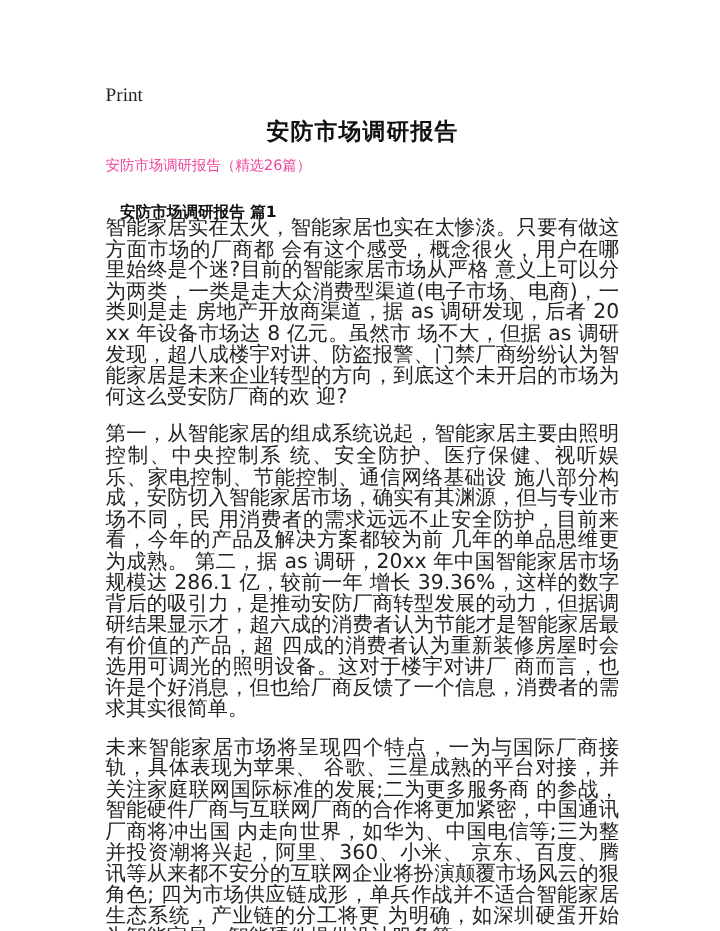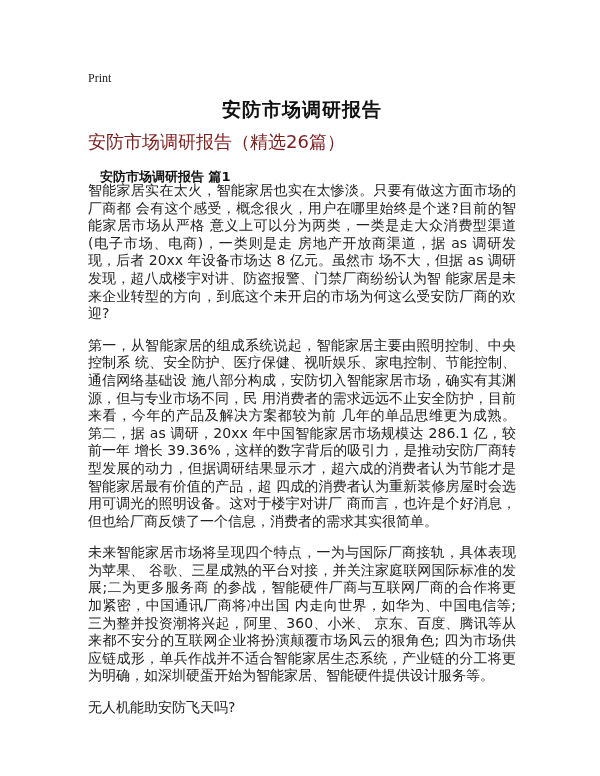--- a/index.html
+++ b/index.html
@@ -19,60 +19,60 @@
       position: absolute;
       left: 88px;
       top: 0;
       width: 428px;
     }
     .print-label {
       position: absolute;
       top: 71px;
       left: 0;
       font-family: "Liberation Serif", "DejaVu Serif", serif;
-      font-size: 12px;
+      font-size: 16px;
       color: #222;
     }
     .doc-title {
       position: absolute;
       top: 97px;
       left: 0;
       width: 428px;
       text-align: center;
       font-size: 19px;
       color: #111;
       letter-spacing: 1px;
       margin: 0;
       font-weight: bold;
     }
     .doc-subtitle {
       position: absolute;
       top: 130px;
       left: 0;
-      font-size: 18px;
-      color: #7f1d1d;
+      font-size: 12px;
+      color: #ec4899;
       margin: 0;
     }
     .section-heading {
       position: absolute;
       top: 156px;
       left: 0;
       font-size: 13px;
       font-weight: bold;
       color: #111;
       margin: 12px;
     }
     .body-text {
       position: absolute;
       top: 182px;
       left: 0;
       width: 428px;
     }
     .para {
-      font-size: 14px;
+      font-size: 17px;
       line-height: 17.6px;
       margin: 0 0 14px 0;
       text-align: justify;
       color: #222;
       word-break: break-all;
     }
   </style>
 </head>
 <body>
 

